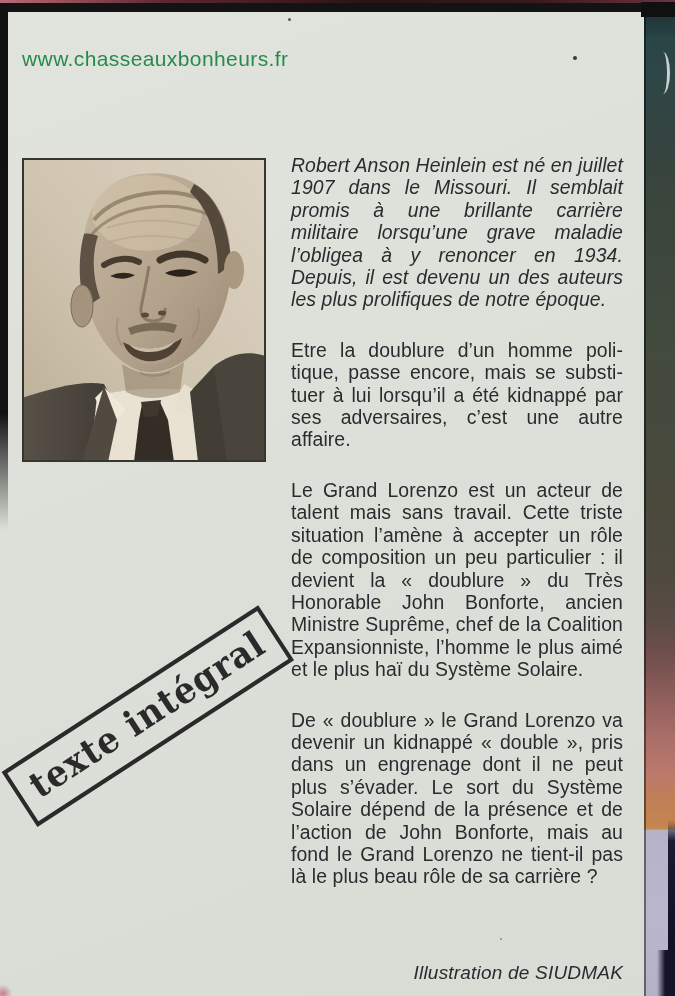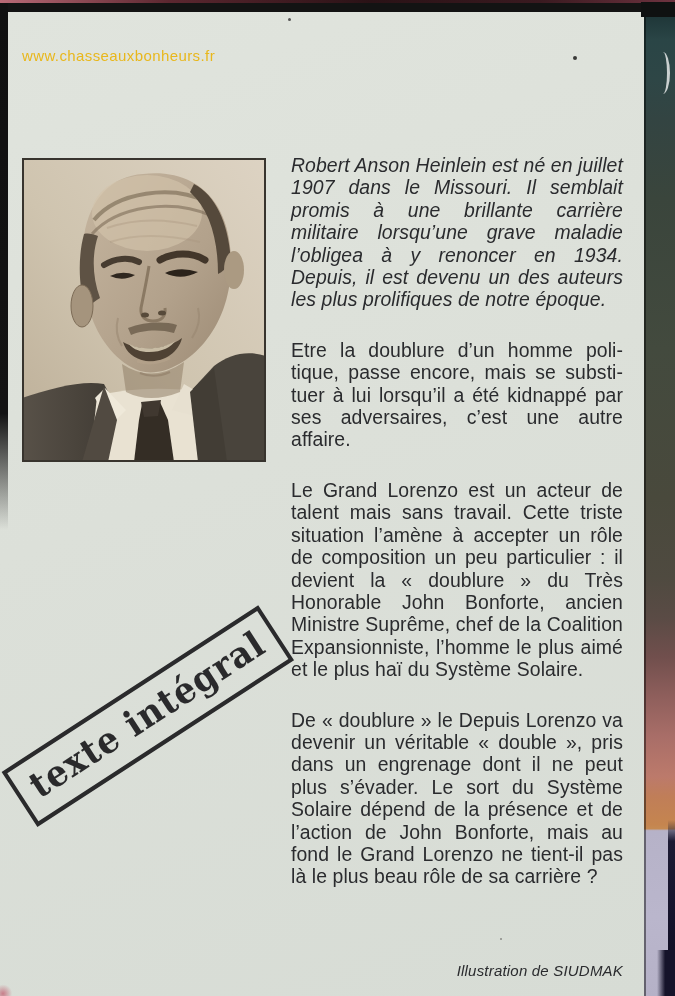--- a/index.html
+++ b/index.html
@@ -28,36 +28,36 @@
   .right-strip::before{content:"";position:absolute;left:0;top:0;width:2px;height:100%;
     background:rgba(0,0,0,.45);}
   .strip-highlight{position:absolute;right:5px;top:52px;width:11px;height:42px;
     border-right:3px solid rgba(255,255,255,.75);border-radius:50%;z-index:6;}
   .strip-dark-edge{position:absolute;right:0;top:820px;width:7px;height:176px;z-index:6;
     background:linear-gradient(180deg,rgba(24,22,48,0) 0%,#1c1a33 12%,#14122a 60%,#0e0c1e 100%);}
   .corner-dark{position:absolute;right:0;bottom:0;width:18px;height:46px;z-index:6;
     background:linear-gradient(90deg,rgba(20,18,42,0),#15132a 45%);}
 
   
-  .watermark{position:absolute;left:22px;top:47px;z-index:8;font-size:15px;letter-spacing:.4px;
-    color:#eab308;opacity:.9;}
+  .watermark{position:absolute;left:22px;top:47px;z-index:8;font-size:21px;letter-spacing:.4px;
+    color:#15803d;opacity:.9;}
 
   
   .photo{position:absolute;left:22px;top:158px;width:244px;height:304px;z-index:8;}
   .photo svg{display:block;width:100%;height:100%;}
 
   
   .text-col{position:absolute;left:291px;top:154px;width:332px;z-index:8;color:#2a2b2e;}
   .text-col p{margin:0 0 28px 0;font-size:19.4px;line-height:22.4px;text-align:justify;
     letter-spacing:.1px;hyphens:manual;}
   .text-col p.italic{font-style:italic;}
 
   
   .credit{position:absolute;left:291px;top:962px;width:332px;z-index:8;text-align:right;
-    font-style:italic;font-size:15px;color:#2a2b2e;letter-spacing:.2px;}
+    font-style:italic;font-size:19px;color:#2a2b2e;letter-spacing:.2px;}
 
   
   .stamp-wrap{position:absolute;left:148px;top:716px;z-index:8;
     transform:translate(-50%,-50%) rotate(-33deg);}
   .stamp{border:4px solid #1d1d1f;padding:5px 13px 9px;color:#1d1d1f;opacity:.93;
     font-family:"DejaVu Serif",serif;font-weight:bold;font-size:34px;letter-spacing:1px;
     white-space:nowrap;transform:scaleY(1.06);}
 
   
   .speck{position:absolute;border-radius:50%;z-index:9;}
@@ -158,21 +158,21 @@
       <path d="M176,150 Q180,165 170,180" stroke="#95846d" stroke-width="2" fill="none" opacity=".5"></path>
 
       <rect x="1" y="1" width="242" height="302" fill="none" stroke="#38342e" stroke-width="2"></rect>
     </svg>
   </div>
 
   <div class="text-col">
     <p class="italic">Robert Anson Heinlein est né en juillet 1907 dans le Missouri. Il semblait promis à une brillante car­rière militaire lorsqu’une grave maladie l’obligea à y renoncer en 1934. Depuis, il est devenu un des auteurs les plus prolifiques de notre époque.</p>
     <p>Etre la doublure d’un homme poli­tique, passe encore, mais se substi­tuer à lui lorsqu’il a été kidnappé par ses adversaires, c’est une autre affaire.</p>
     <p>Le Grand Lorenzo est un acteur de talent mais sans travail. Cette triste situation l’amène à accepter un rôle de composition un peu particulier : il devient la « doublure » du Très Honorable John Bonforte, ancien Ministre Suprême, chef de la Coali­tion Expansionniste, l’homme le plus aimé et le plus haï du Système Solaire.</p>
-    <p>De « doublure » le Depuis Lorenzo va devenir un véritable « double », pris dans un engrenage dont il ne peut plus s’évader. Le sort du Sys­tème Solaire dépend de la présence et de l’action de John Bonforte, mais au fond le Grand Lorenzo ne tient-il pas là le plus beau rôle de sa carrière ?</p>
+    <p>De « doublure » le Grand Lorenzo va devenir un kidnappé « double », pris dans un engrenage dont il ne peut plus s’évader. Le sort du Sys­tème Solaire dépend de la présence et de l’action de John Bonforte, mais au fond le Grand Lorenzo ne tient-il pas là le plus beau rôle de sa carrière ?</p>
   </div>
 
   <div class="stamp-wrap">
     <div class="stamp">texte intégral</div>
   </div>
 
   <div class="credit">Illustration de SIUDMAK</div>
 
   <div class="speck s1"></div>
   <div class="speck s2"></div>

